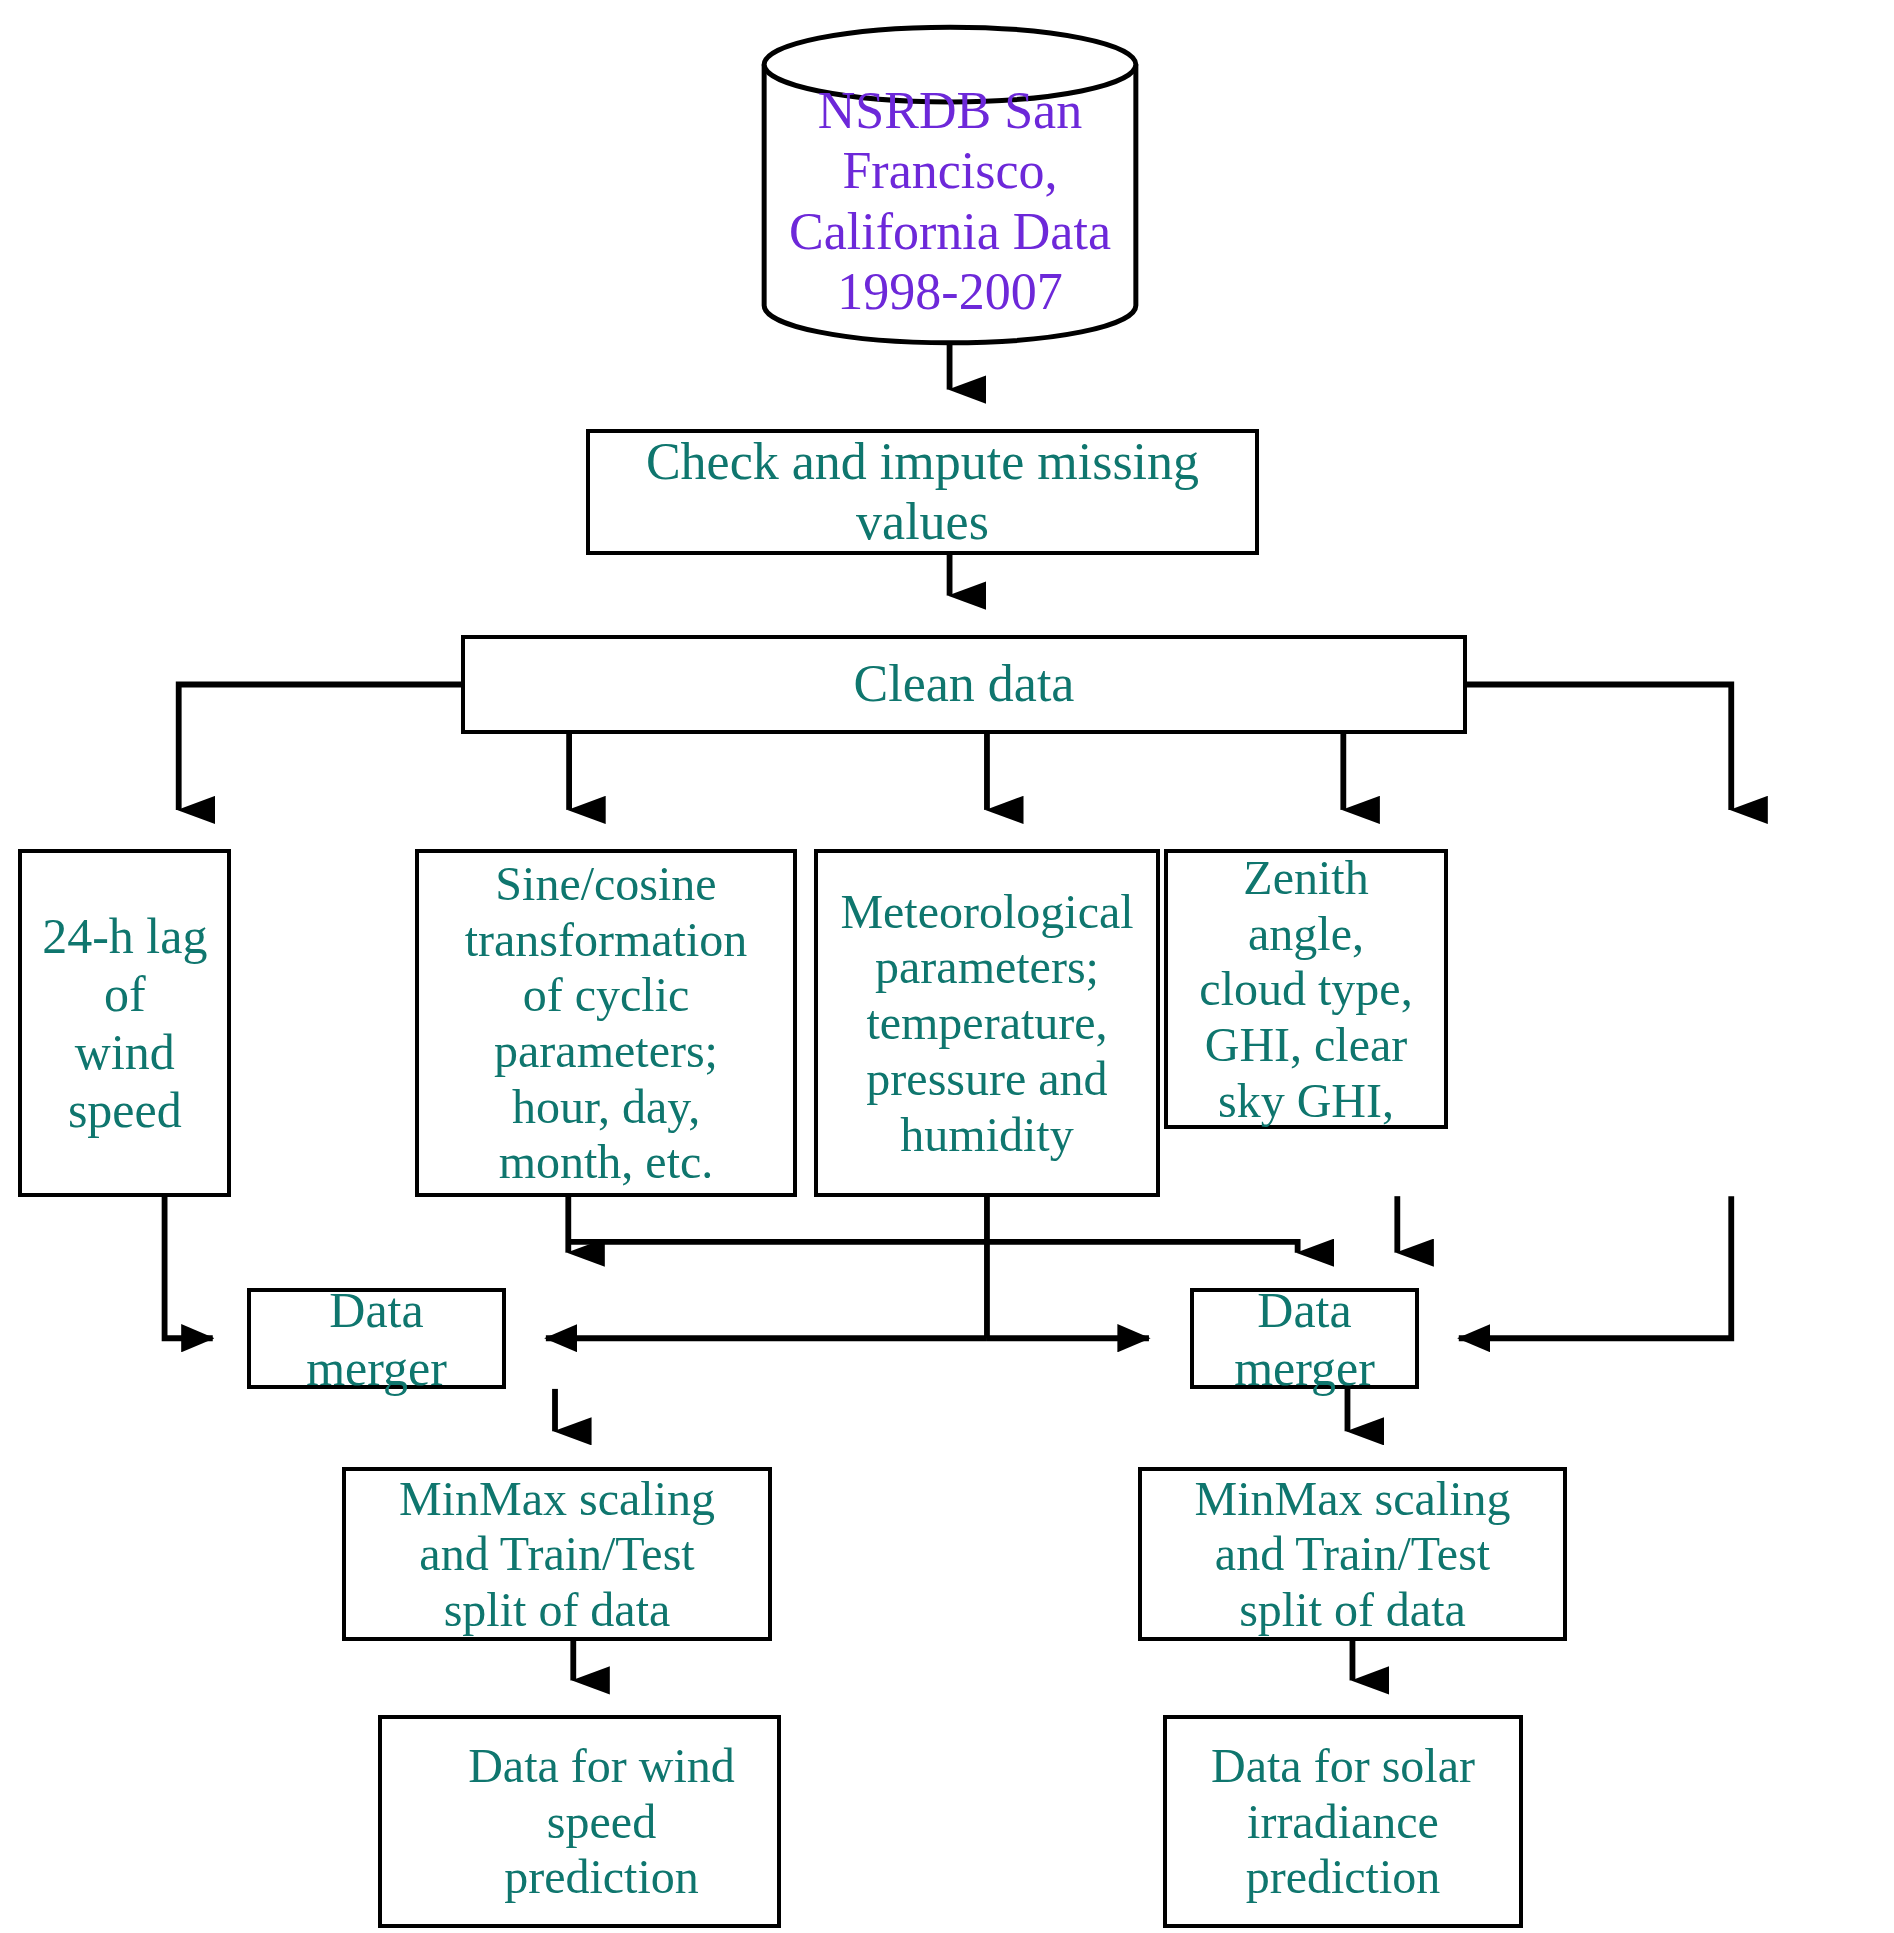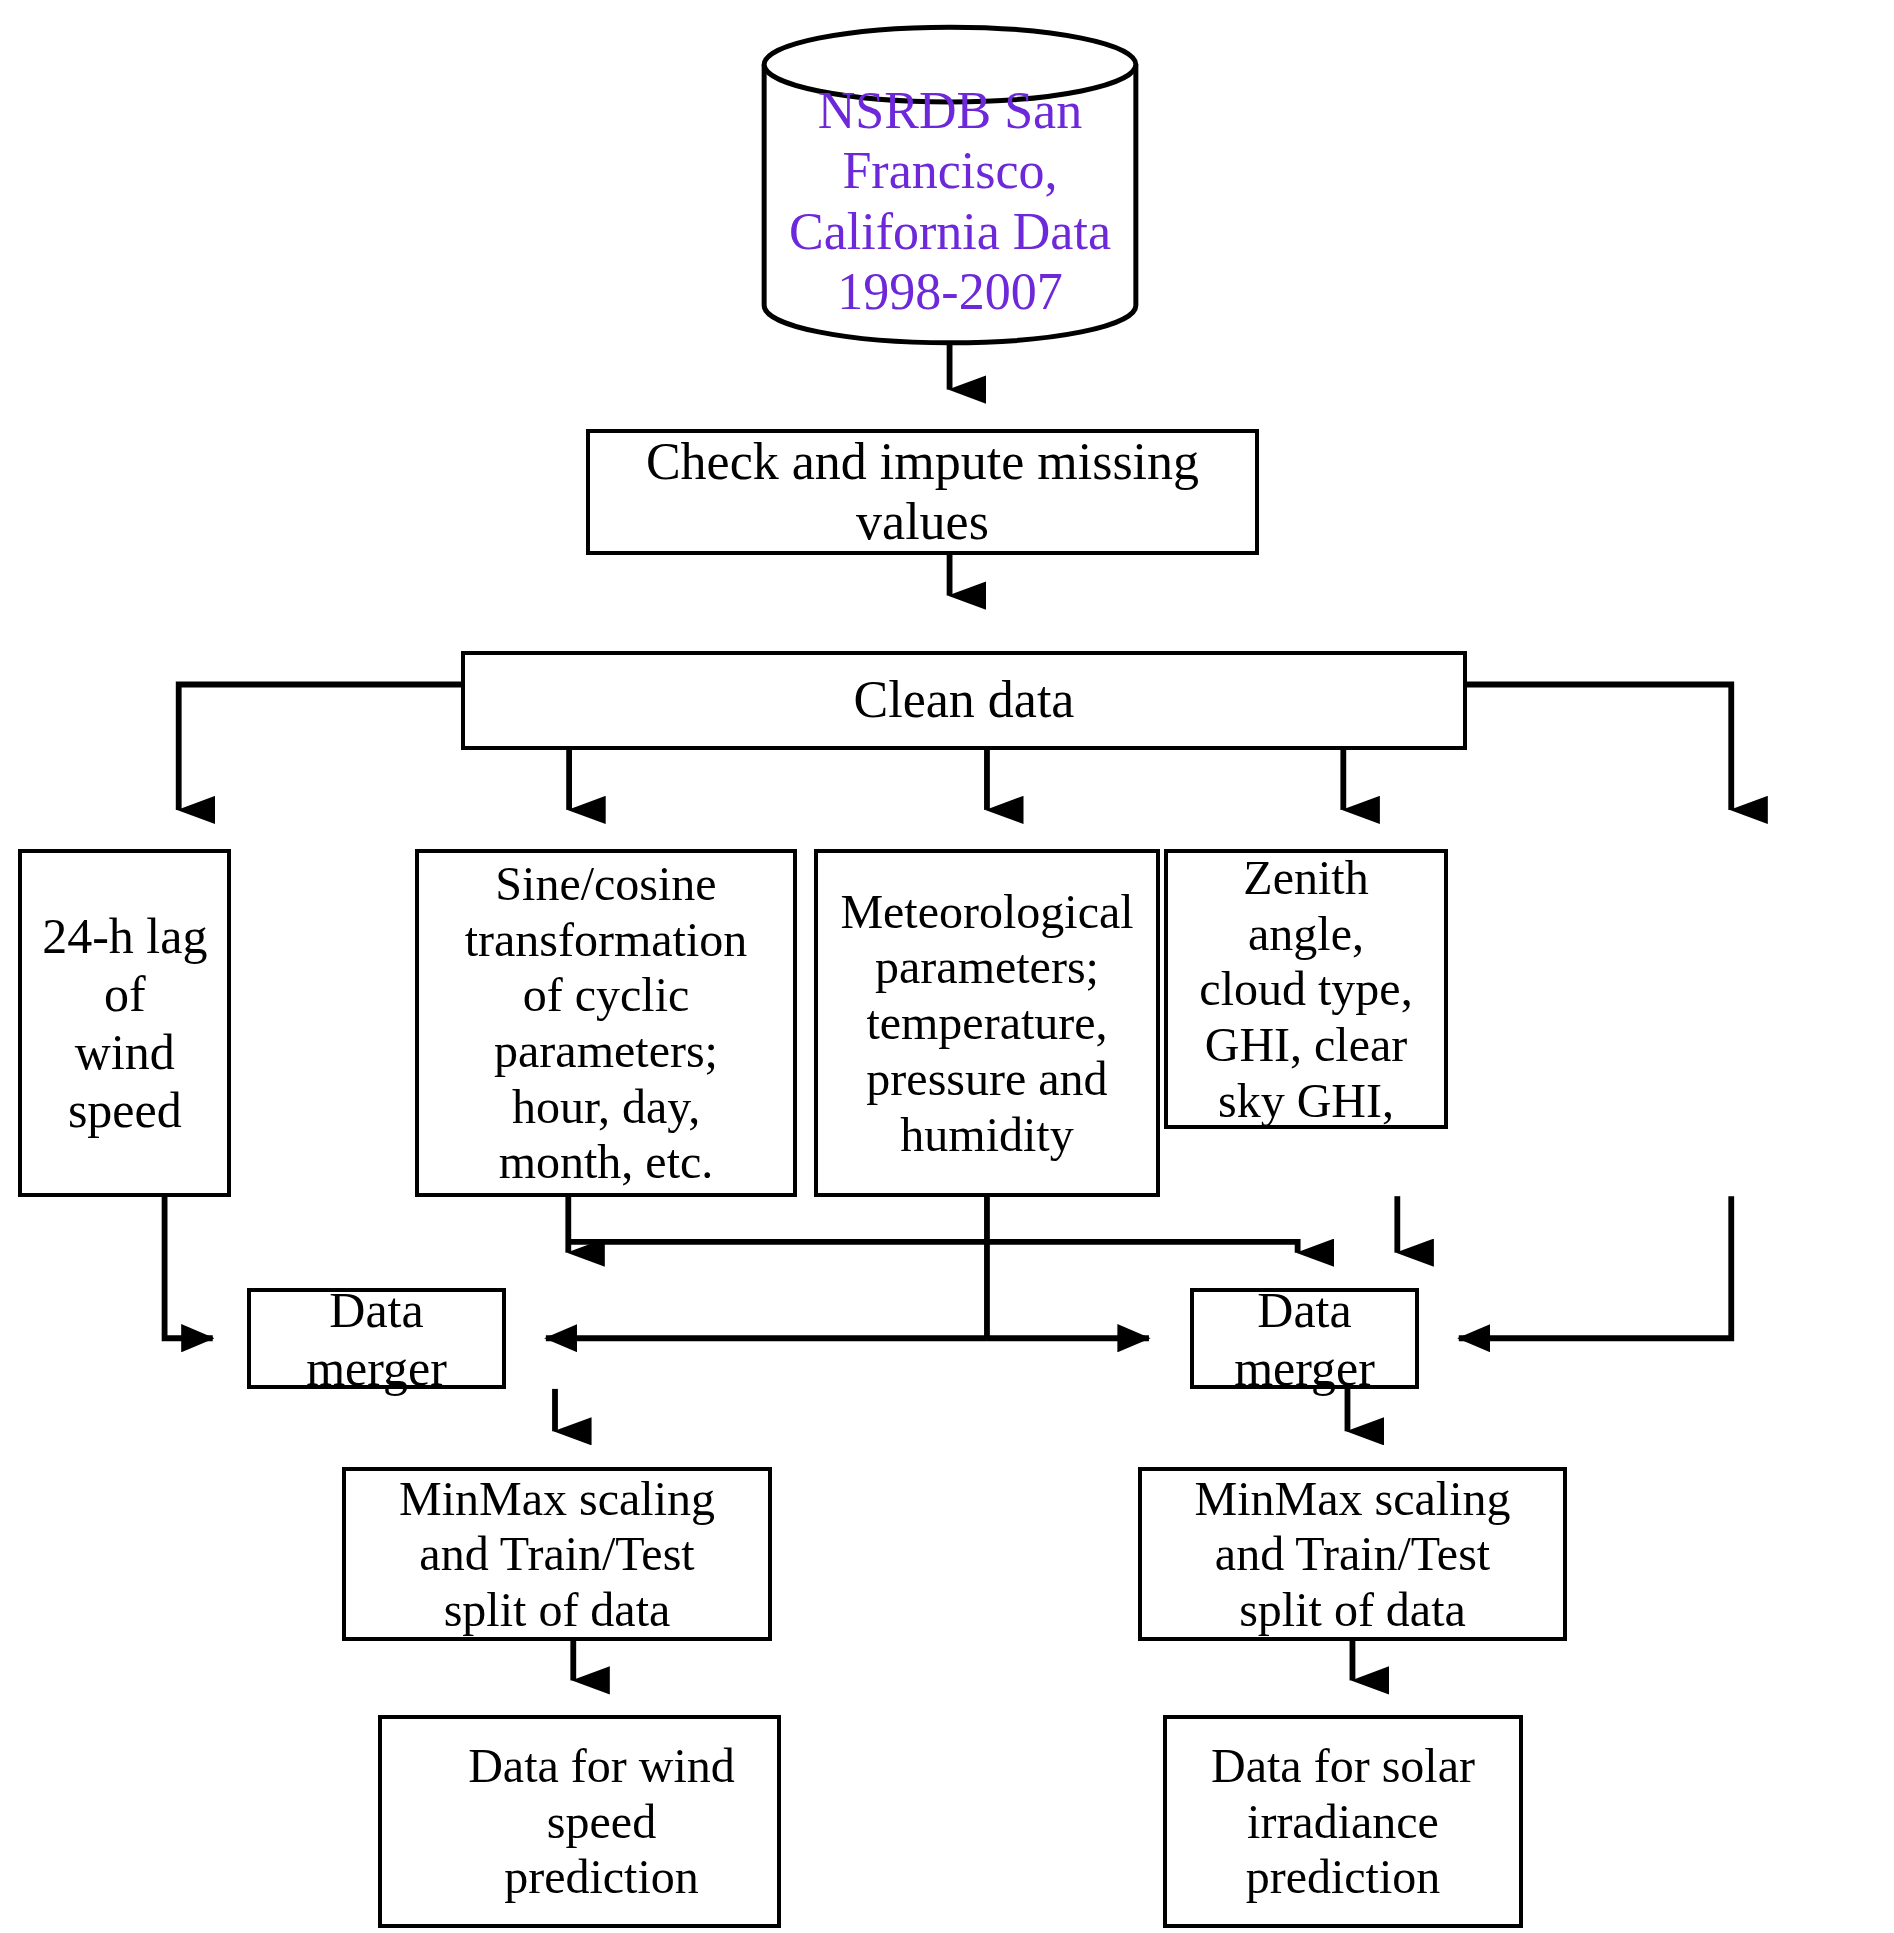--- a/index.html
+++ b/index.html
@@ -13,21 +13,21 @@
   svg.lines{position:absolute;left:0;top:0;width:1895px;height:1933px;pointer-events:none;}
   .node{
     position:absolute;
     box-sizing:border-box;
     border:4.2px solid #000000;
     background:#ffffff;
     display:flex;
     align-items:center;
     justify-content:center;
     text-align:center;
-    color:#000000;
+    color:#0f766e;
     line-height:1.16;
     z-index:3;
   }
   .node .txt{display:block;padding:0 8.3px;white-space:pre-line;}
   .cyl{
     position:absolute;
     z-index:3;
     display:flex;
     align-items:center;
     justify-content:center;
@@ -109,21 +109,21 @@
 Francisco,
 California Data
 1998-2007</span>
   </div>
 
   <div class="node f62" style="left:586px;top:429px;width:673px;height:126px;">
     <span class="txt">Check and impute missing
 values</span>
   </div>
 
-  <div class="node f62" style="left:461px;top:635px;width:1006px;height:99px;margin-top:16px;">
+  <div class="node f62" style="left:461px;top:635px;width:1006px;height:99px;">
     <span class="txt">Clean data</span>
   </div>
 
   <div class="node f60" style="left:18.3px;top:849px;width:213px;height:348px;">
     <span class="txt">24-h lag of
 wind
 speed</span>
   </div>
 
   <div class="node f58" style="left:378px;top:849px;width:382px;height:348px;margin-left:37px;">

